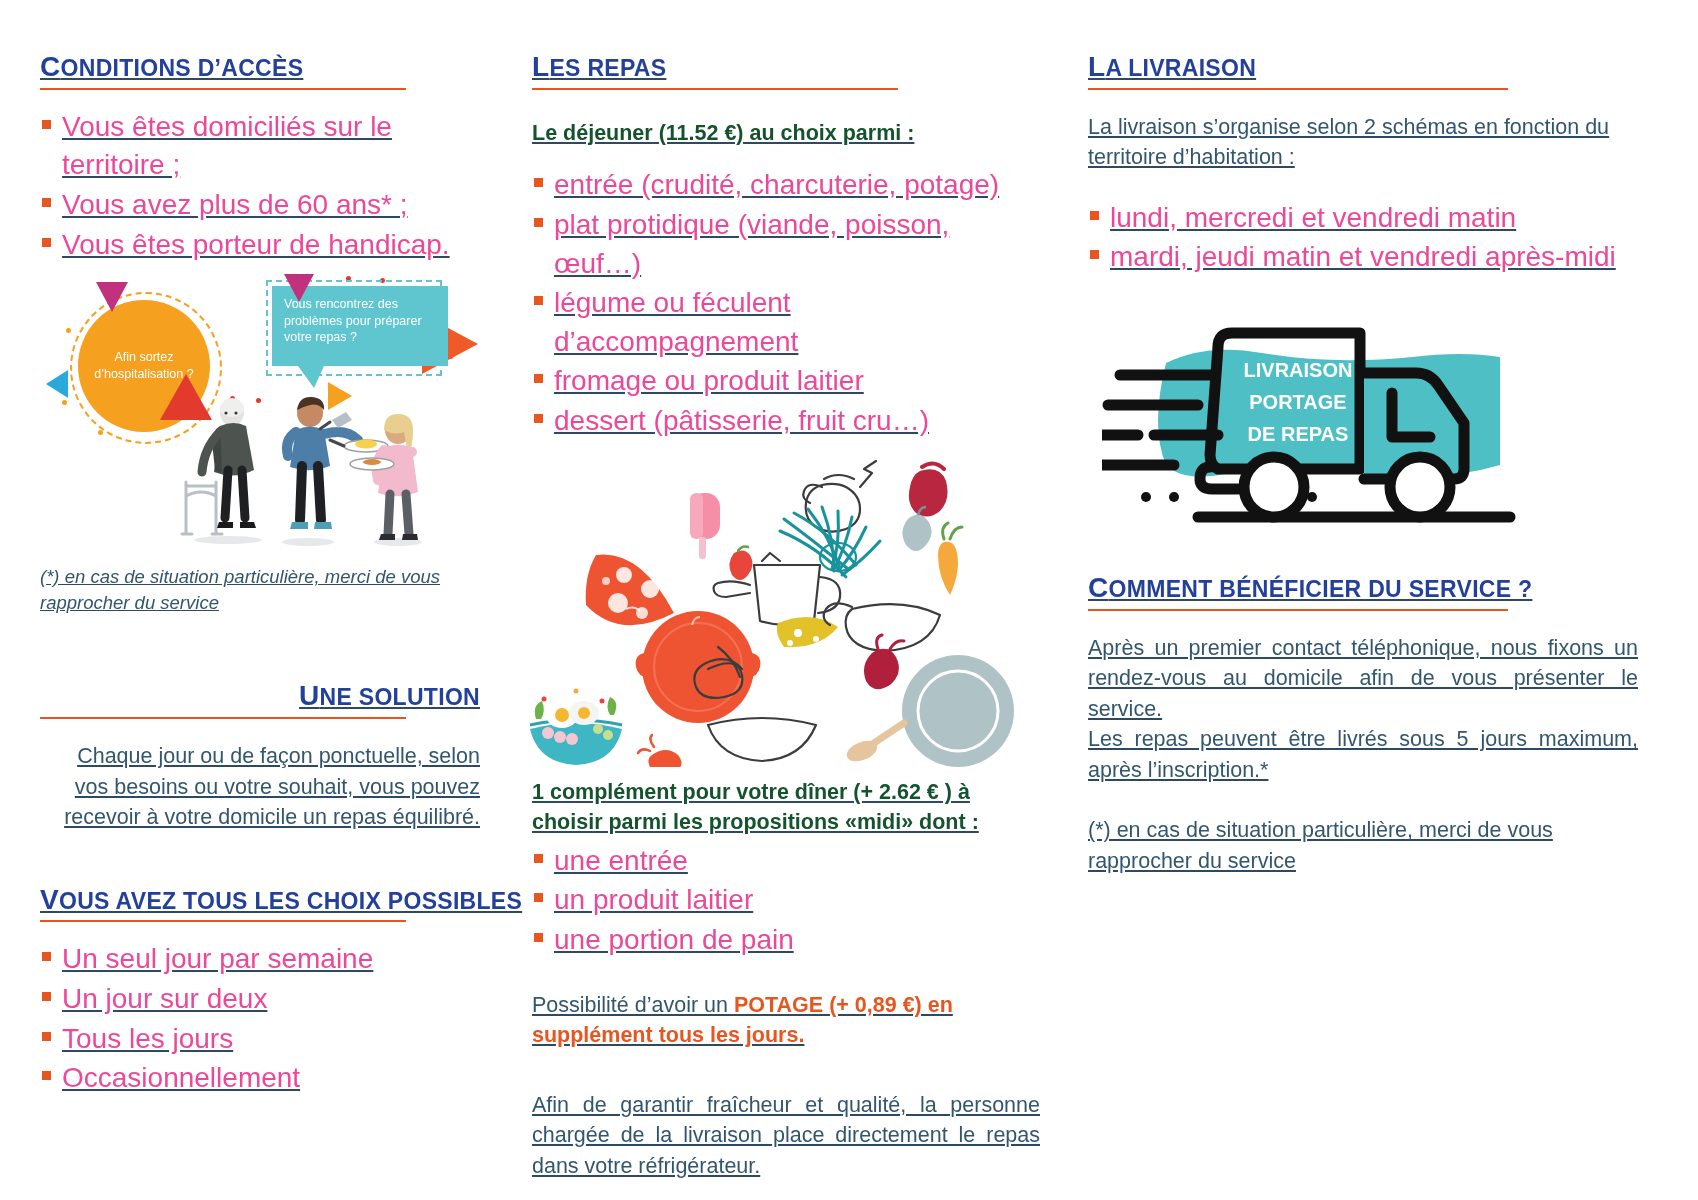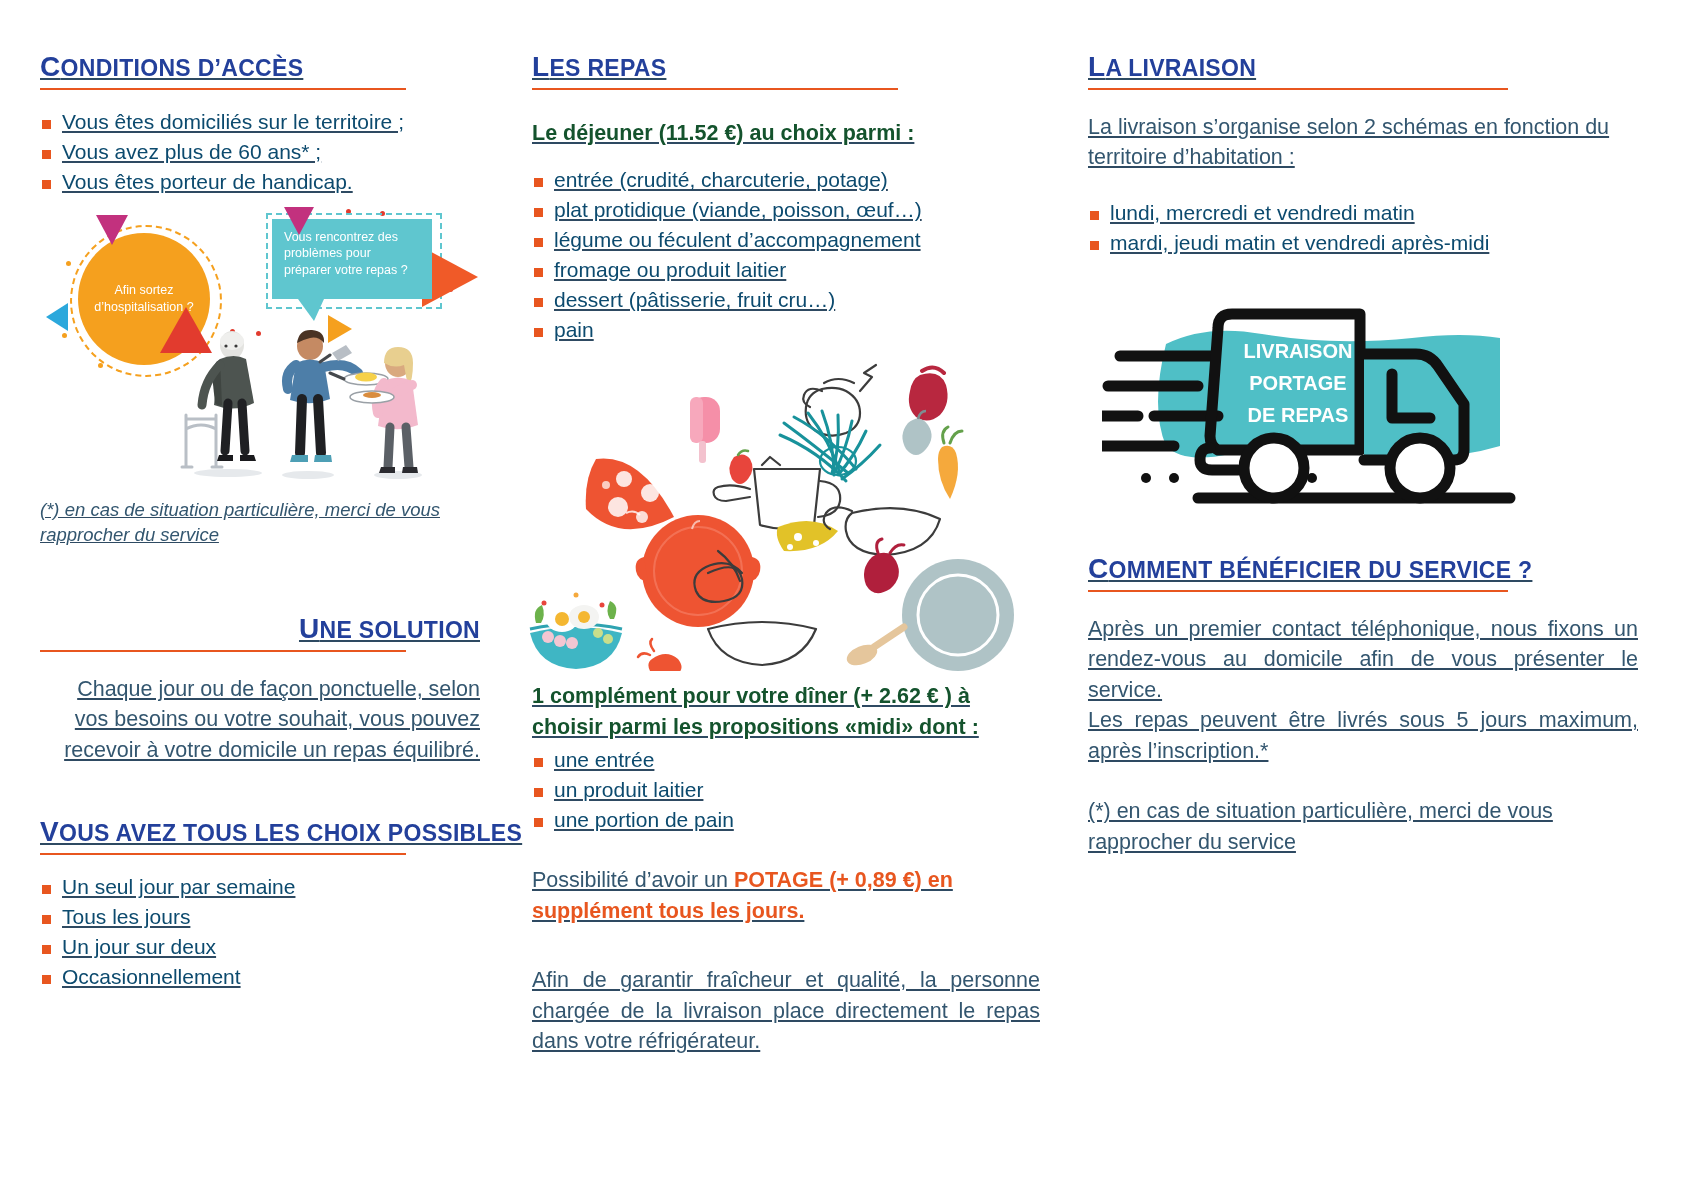--- a/index.html
+++ b/index.html
@@ -71,23 +71,23 @@
 
   
   ul.bullets {
     list-style: none;
     margin: 18px 0 0 0;
     padding: 0;
   }
   ul.bullets li {
     position: relative;
     padding-left: 22px;
-    font-size: 21px;
+    font-size: 28px;
     line-height: 1.38;
-    color: #0c4a6e;
+    color: #ec4899;
     margin-bottom: 1px;
   }
   ul.bullets li::before {
     content: "";
     position: absolute;
     left: 2px;
     top: 12px;
     width: 9px;
     height: 9px;
     background: #E8561F;
@@ -128,21 +128,21 @@
     position: absolute;
     left: 30px; top: 14px;
     width: 148px; height: 148px;
     border-radius: 50%;
     border: 2px dashed #F5A01E;
     z-index: 2;
   }
   .bubble-teal {
     position: absolute;
     left: 232px; top: 8px;
-    width: 160px; height: 80px;
+    width: 176px; height: 80px;
     background: #5FC6CF;
     color: #ffffff;
     font-size: 12.5px;
     line-height: 1.32;
     padding: 10px 12px;
     box-sizing: border-box;
     z-index: 4;
   }
   .bubble-teal-dash {
     position: absolute;
@@ -328,42 +328,41 @@
       <div class="section-head"><span class="cap">U</span><span>NE SOLUTION</span></div>
       <div class="rule rule-left"></div>
       <p class="body-text">Chaque jour ou de façon ponctuelle, selon vos besoins ou votre souhait, vous pouvez recevoir à votre domicile un repas équilibré.</p>
     </div>
 
     <div style="margin-top:52px;">
       <div class="section-head"><span class="cap">V</span><span>OUS AVEZ TOUS LES CHOIX POSSIBLES</span></div>
       <div class="rule rule-left"></div>
       <ul class="bullets">
         <li>Un seul jour par semaine</li>
+        <li>Un jour sur deux</li>
         <li>Tous les jours</li>
-        <li>Un jour sur deux</li>
         <li>Occasionnellement</li>
       </ul>
     </div>
   </div>
 
   <div class="col col-mid">
 
     <div>
       <div class="section-head"><span class="cap">L</span><span>ES REPAS</span></div>
       <div class="rule rule-mid"></div>
 
       <p class="orange-bold" style="margin-top:28px;">Le déjeuner (11.52 €) au choix parmi :</p>
 
       <ul class="bullets">
         <li>entrée (crudité, charcuterie, potage)</li>
         <li>plat protidique (viande, poisson, œuf…)</li>
         <li>légume ou féculent d’accompagnement</li>
         <li>fromage ou produit laitier</li>
         <li>dessert (pâtisserie, fruit cru…)</li>
-        <li>pain</li>
       </ul>
     </div>
 
     <div class="illo-food">
       <svg viewBox="0 0 500 310" width="500" height="310">
 
         <g>
           <rect x="168" y="36" width="30" height="46" rx="14" fill="#F58FA8"></rect>
           <rect x="168" y="36" width="13" height="46" rx="6" fill="#F7A8BC"></rect>
           <rect x="177" y="80" width="7" height="22" rx="3" fill="#F3C2CE"></rect>

